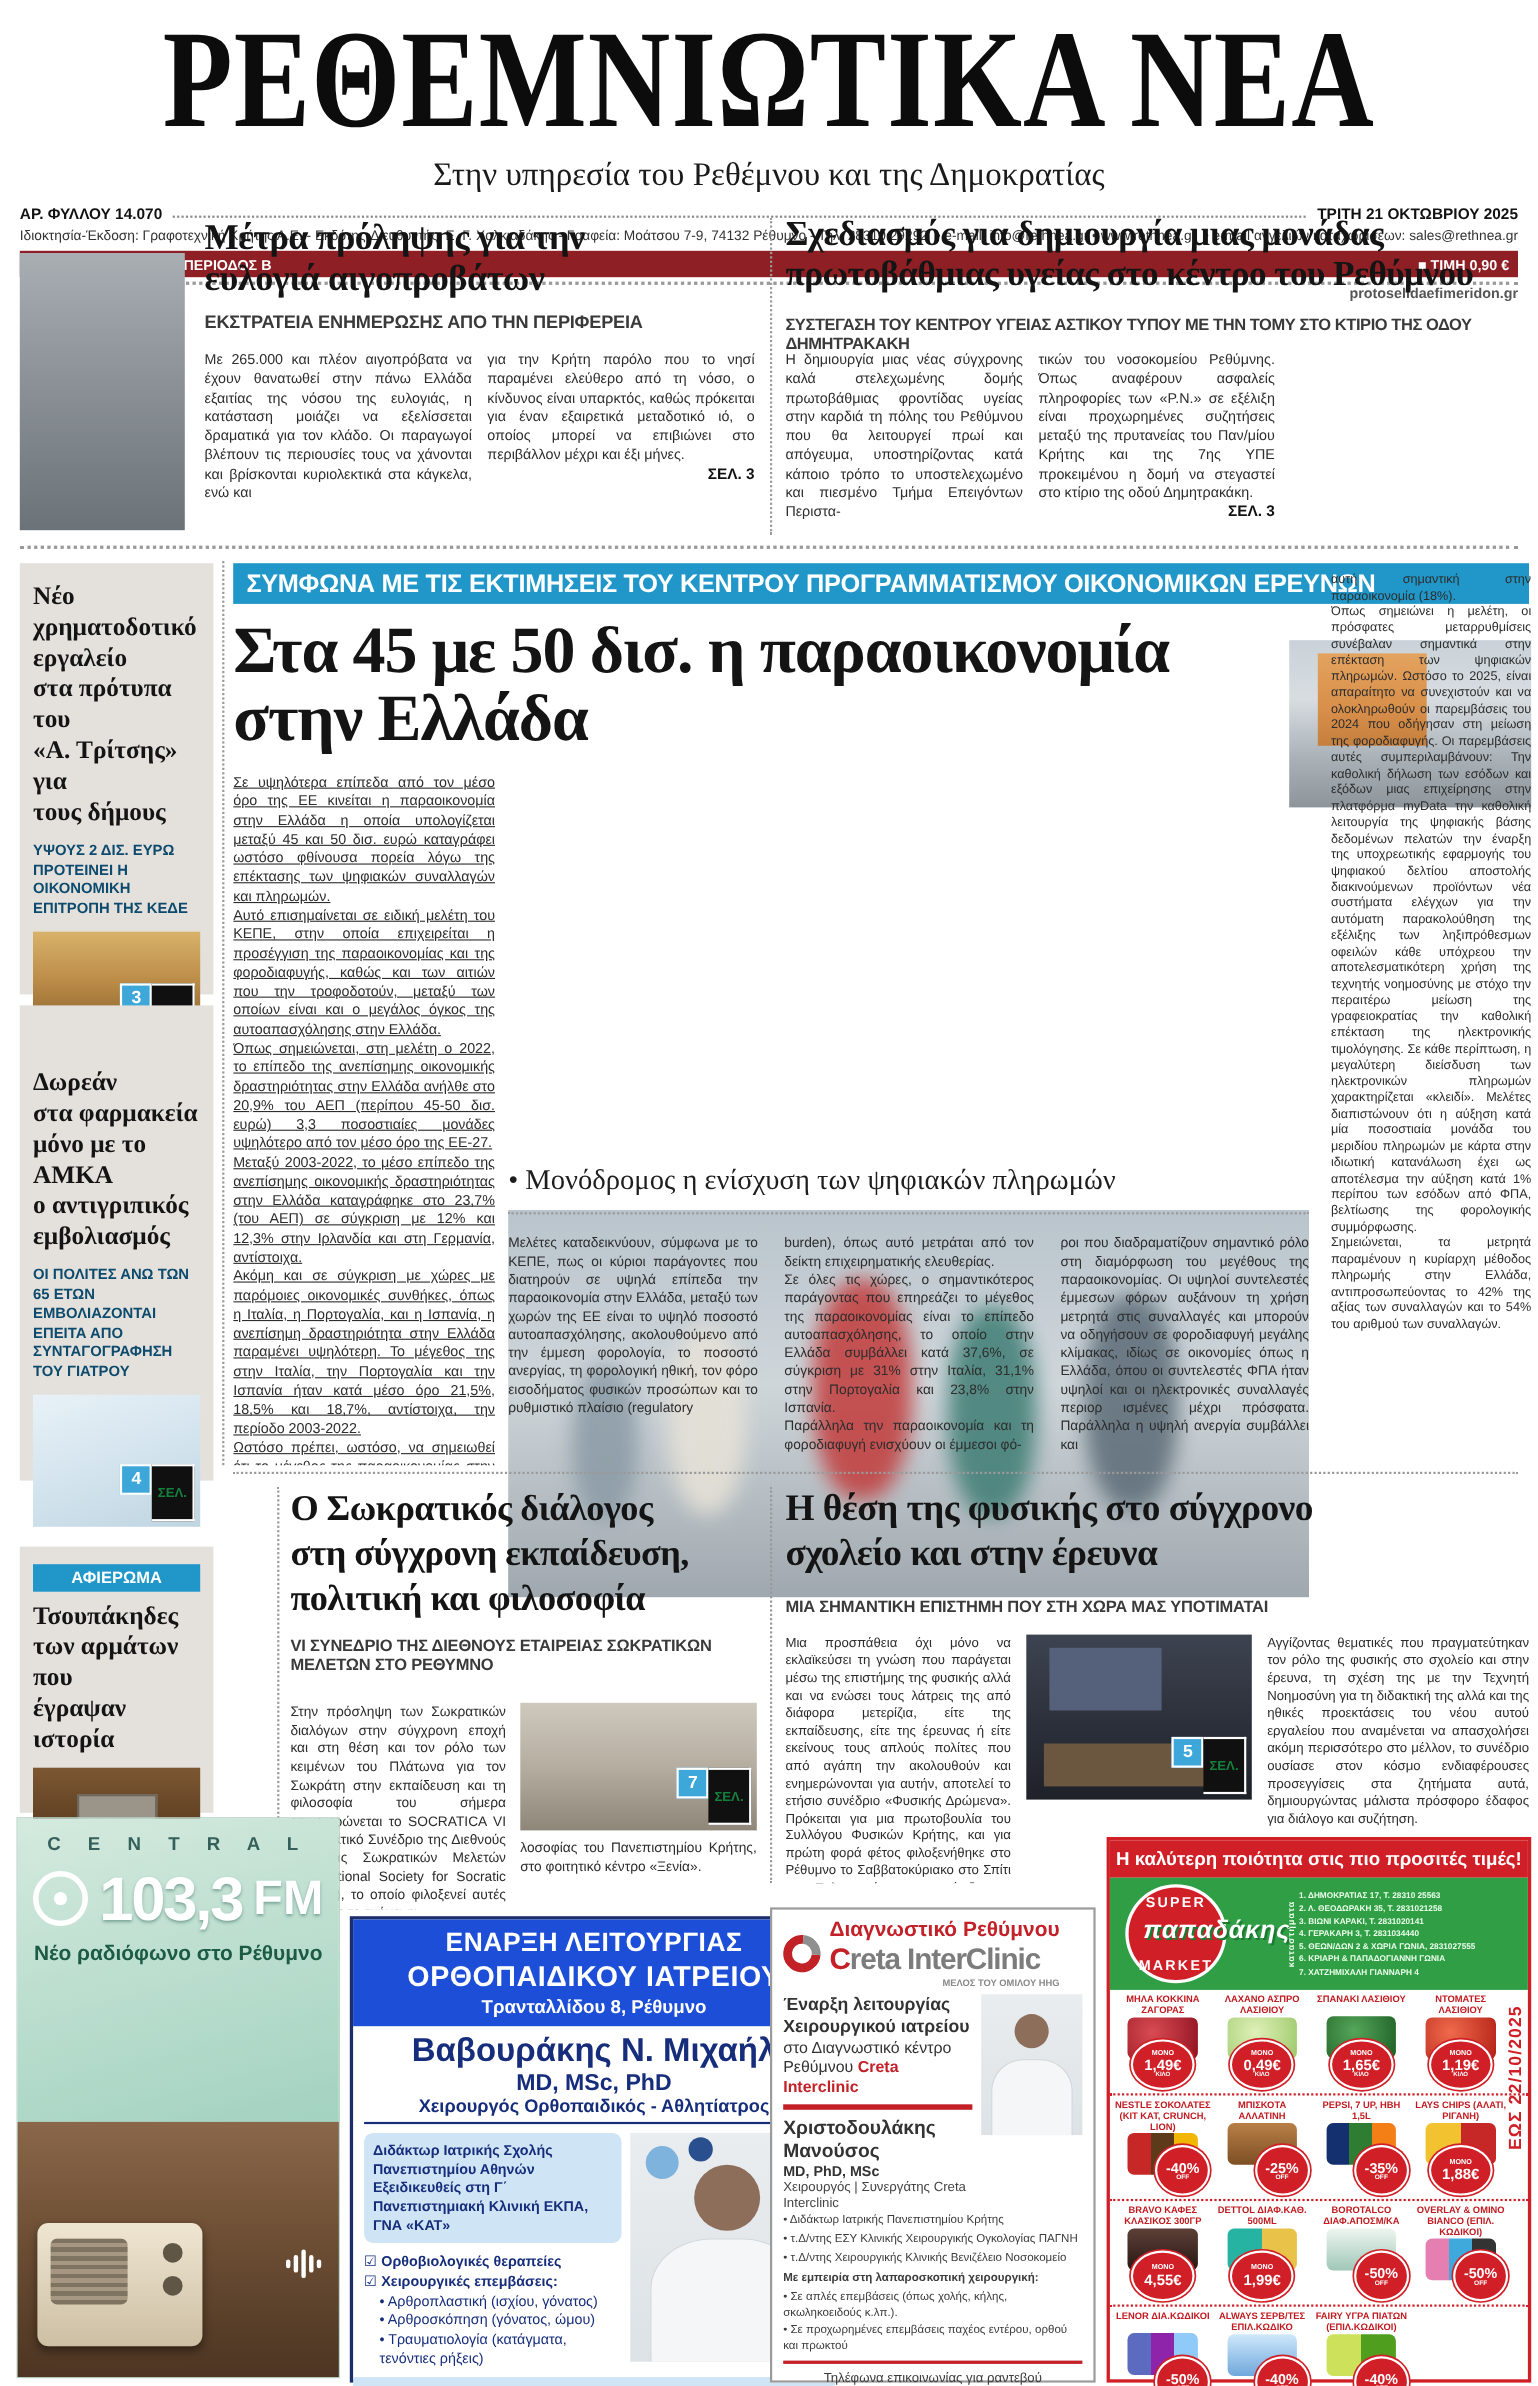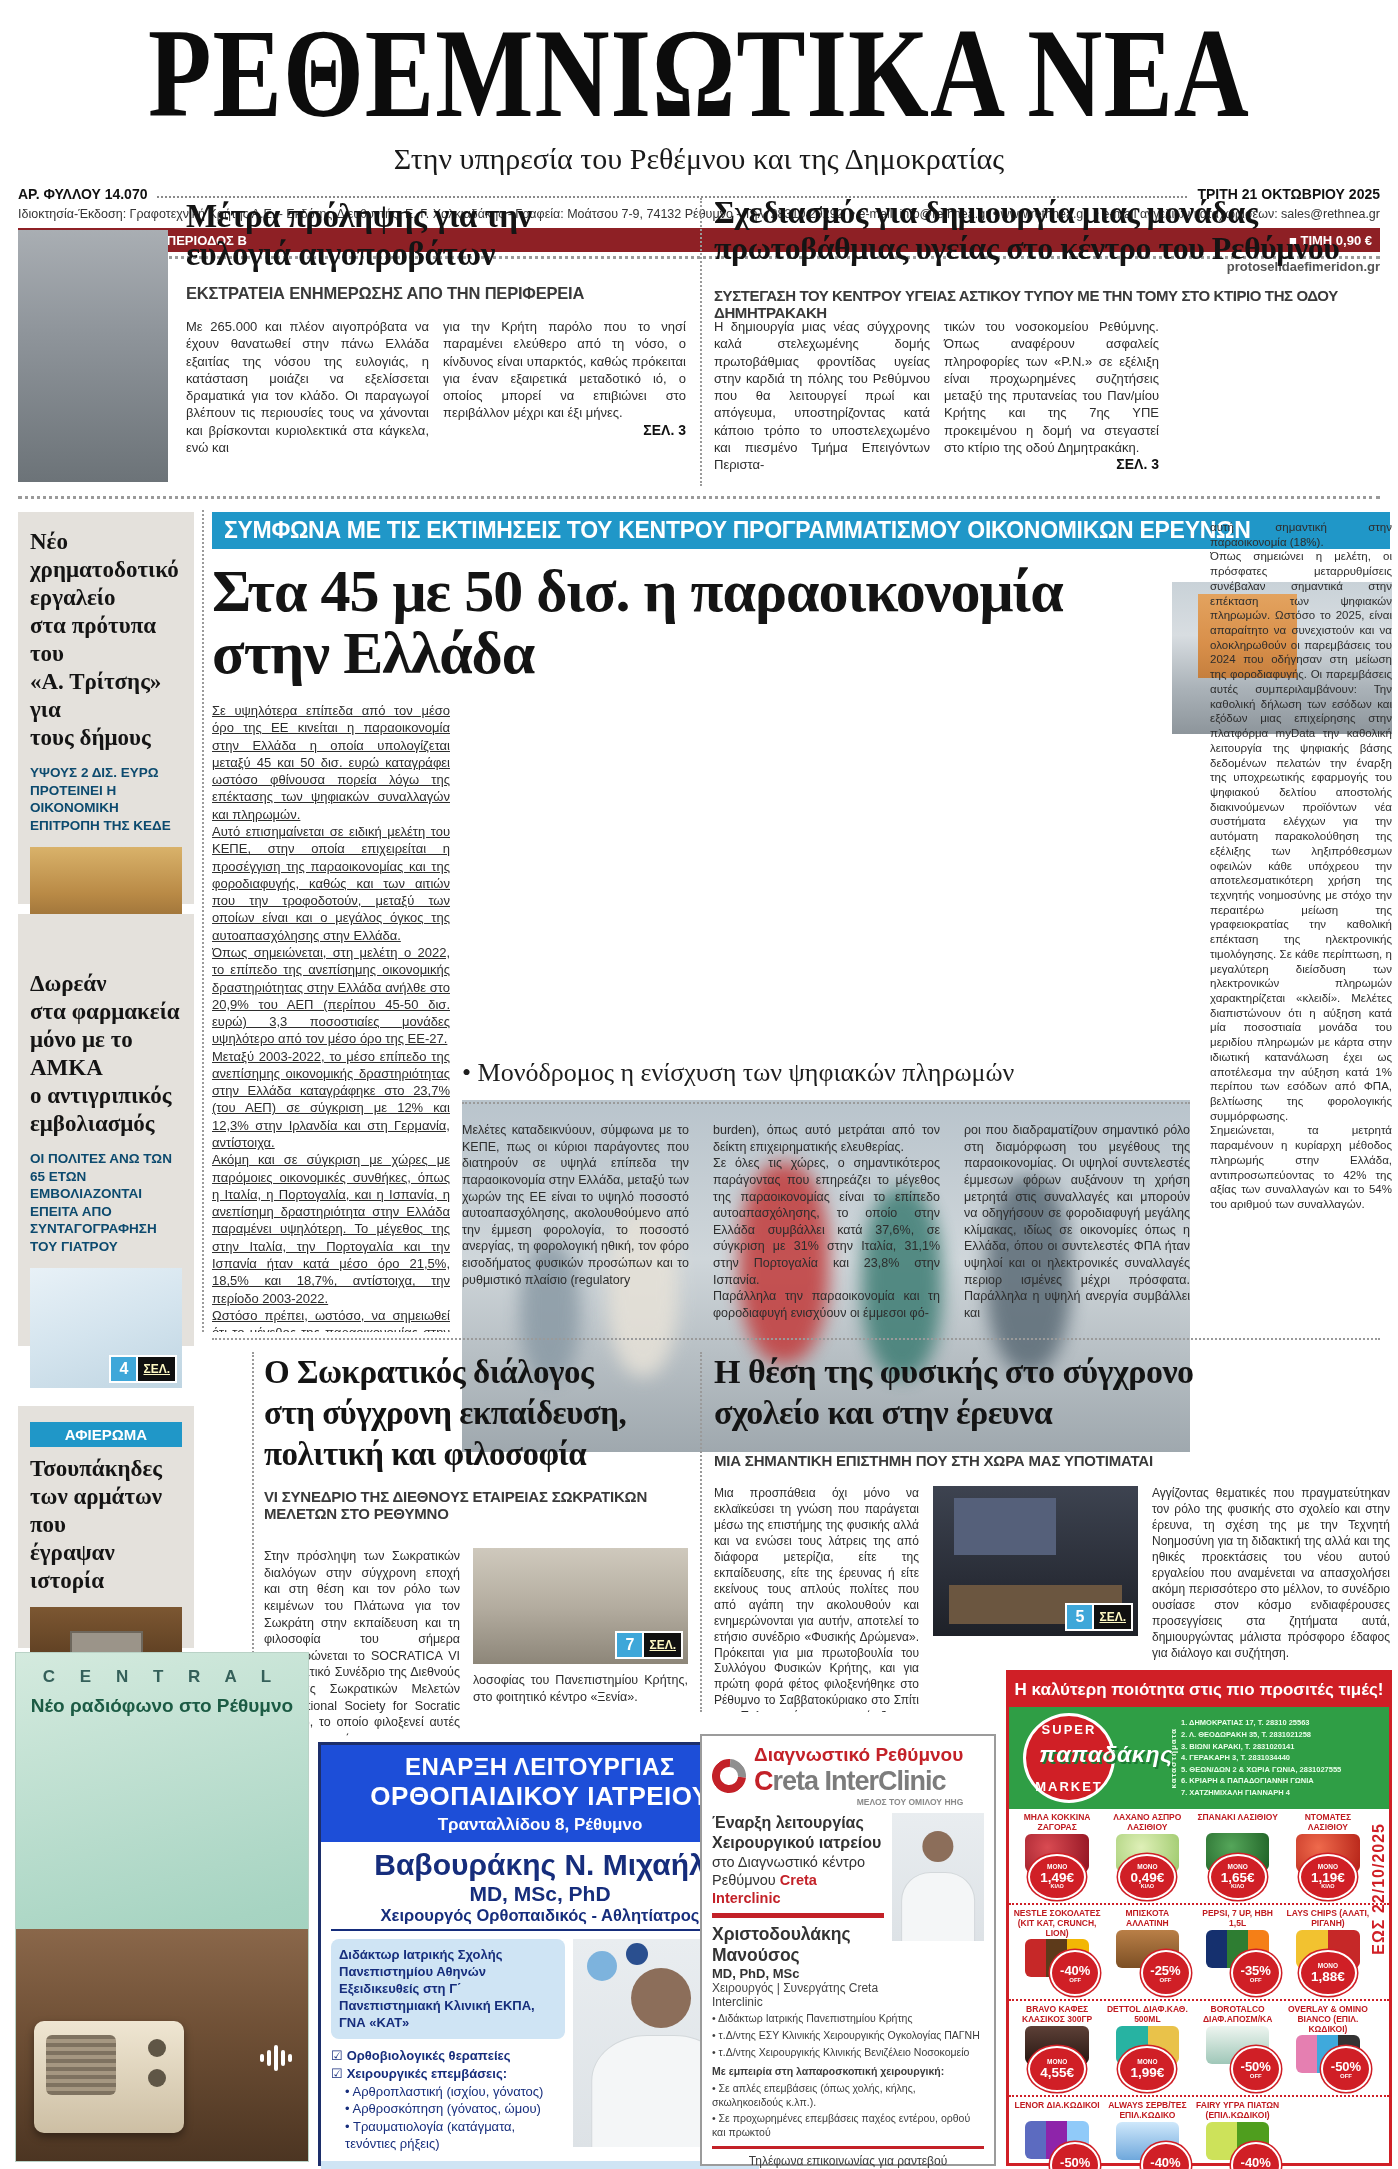--- a/index.html
+++ b/index.html
@@ -34,22 +34,22 @@
   
   .side-item{left:18px;width:176px;background:#e4e1dc;padding:16px 12px 12px;box-sizing:border-box;}
   .side-hl{font-family:"Liberation Serif",serif;font-weight:bold;font-size:23px;line-height:1.22;color:#141414;}
   .side-sub{font-weight:bold;font-size:13.5px;line-height:1.3;color:#0c4a6e;margin-top:12px;}
   .side-photo{position:relative;margin-top:12px;width:100%;}
   .afieroma{background:#2097c8;color:#fff;font-weight:bold;font-size:15px;text-align:center;padding:4px 0;margin-bottom:8px;}
   
   .badge{position:absolute;right:5px;bottom:5px;display:flex;font-weight:bold;}
   .badge .num{background:#3ea7d9;color:#fff;width:25px;height:24px;display:flex;align-items:center;justify-content:center;
     font-size:16px;border:2px solid #fff;}
-  .badge .sel{background:#101010;color:#fef9c3;height:24px;display:flex;align-items:center;padding:0 5px;font-size:12px;
-    border:2px solid #fff;border-left:none;text-decoration:underline;}
+  .badge .sel{background:#101010;color:#15803d;height:24px;display:flex;align-items:center;padding:12px 5px;font-size:12px;
+    border:2px solid #fff;border-left:none;}
   
   .photo{overflow:hidden;position:relative;}
   .ph-meeting{background:linear-gradient(180deg,#a9aeb3 0%,#8f959b 40%,#6c7publishing378 100%);}
   .ph-meeting{background:linear-gradient(180deg,#a9aeb3 0%,#8f959b 40%,#6c7378 100%);}
   .ph-street{background:linear-gradient(180deg,#c9d2d8 0%,#d8dde1 35%,#aab2b8 70%,#8d959b 100%);}
   .ph-scaffold{position:absolute;left:12%;top:8%;width:45%;height:55%;background:linear-gradient(180deg,#e3a35f,#d88f4a 60%,#c57f3e);}
   .ph-blur{background:linear-gradient(180deg,#b9c4cc 0%,#cfd6da 45%,#9fa8ae 100%);}
   .blob{position:absolute;border-radius:45%;filter:blur(9px);opacity:.85;}
   .ph-hall{background:linear-gradient(180deg,#d9b26a 0%,#b98a46 45%,#7a5528 100%);}
   .ph-vax{background:linear-gradient(160deg,#e8f1f7 0%,#d4e4ee 50%,#bfd5e2 100%);}
@@ -319,20 +319,25 @@
       <div class="badge">
         <span class="num">5</span>
         <span class="sel">ΣΕΛ.</span>
       </div>
     </div>
     <div class="body-txt just" style="width:238px;font-size:12px;height:226px;overflow:hidden;">Αγγίζοντας θεματικές που πραγματεύτηκαν τον ρόλο της φυσικής στο σχολείο και στην έρευνα, τη σχέση της με την Τεχνητή Νοημοσύνη για τη διδακτική της αλλά και της ηθικές προεκτάσεις του νέου αυτού εργαλείου που αναμένεται να απασχολήσει ακόμη περισσότερο στο μέλλον, το συνέδριο ουσίασε στον κόσμο ενδιαφέρουσες προσεγγίσεις στα ζητήματα αυτά, δημιουργώντας μάλιστα πρόσφορο έδαφος για διάλογο και συζήτηση.</div>
   </div>
 
   <div class="abs radio-ad" style="left:15px;top:1652px;width:292px;height:508px;">
     <div class="radio-letters">C E N T R A L</div>
+    <div class="radio-freq">
+      <span class="radio-circ"></span>
+      <span class="radio-num">103,3</span>
+      <span class="radio-fm">FM</span>
+    </div>
     <div class="radio-tag">Νέο ραδιόφωνο στο Ρέθυμνο</div>
     <div class="radio-photo">
       <div class="radio-box">
         <div class="radio-grill"></div>
         <div class="radio-knob" style="right:18px;top:18px;"></div>
         <div class="radio-knob" style="right:18px;top:48px;"></div>
       </div>
       <div class="waves">
         <i style="height:8px;"></i>
           <i style="height:16px;"></i>

